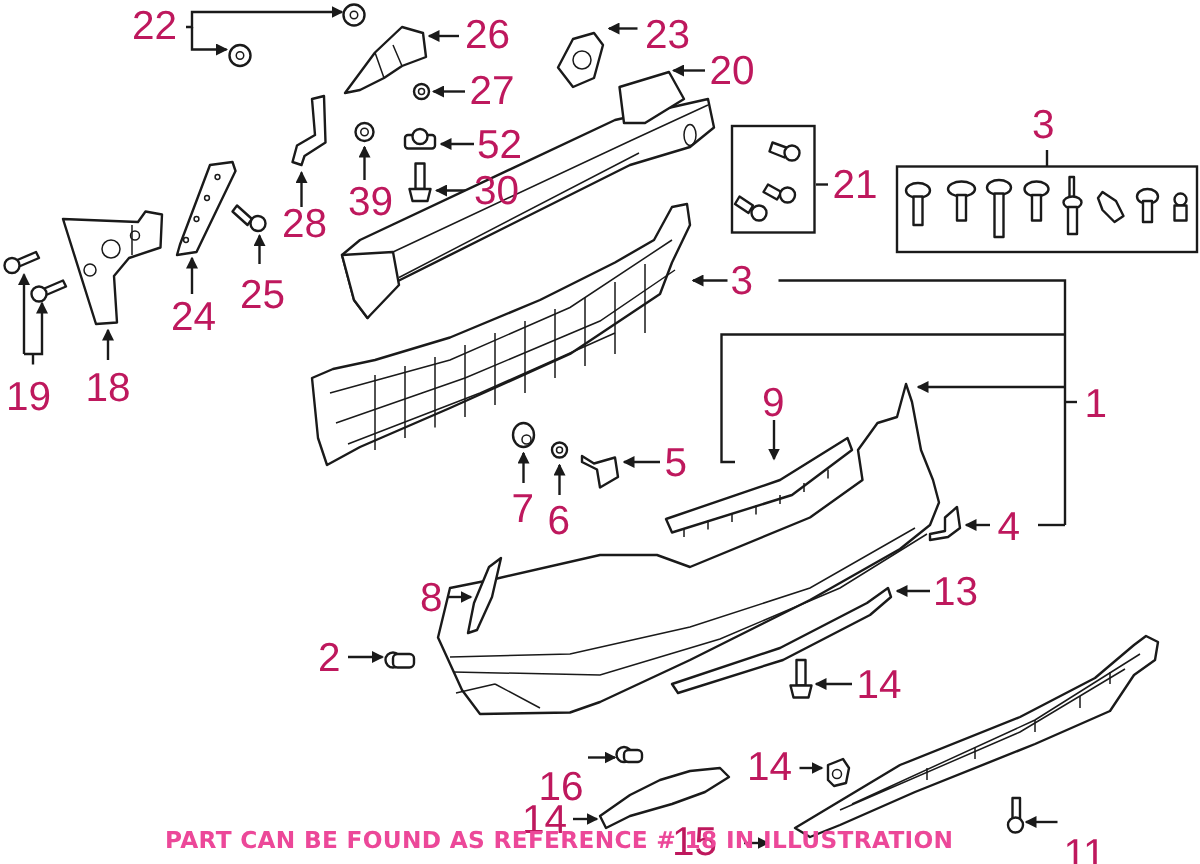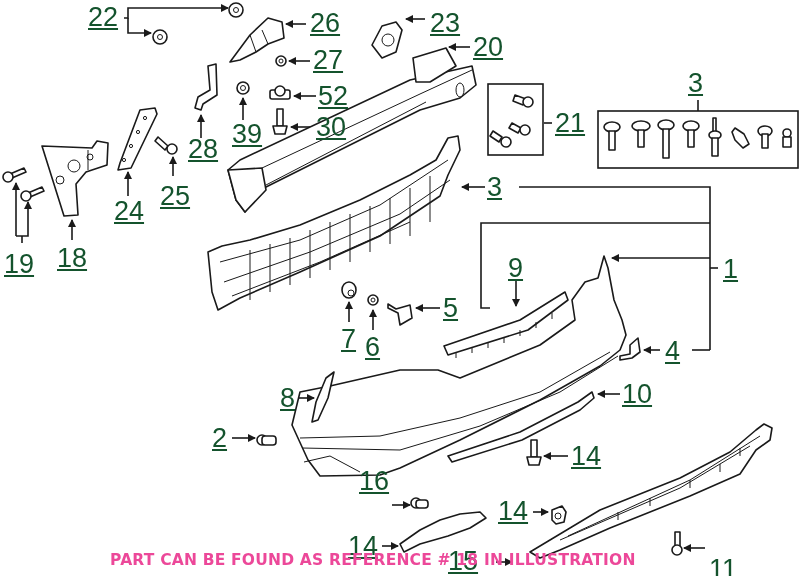--- a/index.html
+++ b/index.html
@@ -1,18 +1,18 @@
 <!DOCTYPE html>
 <html><head>
 <meta charset="utf-8">
 <style>
   html, body { margin: 0; padding: 0; background: #ffffff; }
   body { width: 800px; height: 576px; position: relative; overflow: hidden; font-family: "Liberation Sans", sans-serif; }
   #diagram { position: absolute; left: 0; top: 0; width: 800px; height: 576px; }
-  .lbl { position: absolute; font-family: "Liberation Sans", sans-serif; font-size: 27px; color: #14532d; line-height: 1; white-space: nowrap; text-decoration: underline; }
+  .lbl { position: absolute; font-family: "Liberation Sans", sans-serif; font-size: 27px; color: #be185d; line-height: 1; white-space: nowrap; }
   .note { position: absolute; left: 110px; top: 551px; font-family: "DejaVu Sans", sans-serif; font-weight: bold; font-size: 15.5px; color: #ec4899; letter-spacing: 0.2px; white-space: nowrap; }
   svg .p { fill: #fff; stroke: #1a1a1a; stroke-width: 1.6; stroke-linejoin: round; }
   svg .ln { fill: none; stroke: #1a1a1a; stroke-width: 1.6; }
   svg .thin { fill: none; stroke: #1a1a1a; stroke-width: 1; }
   svg .box { fill: none; stroke: #1a1a1a; stroke-width: 1.6; }
 </style>
 </head>
 <body>
 
 <svg id="diagram" viewBox="0 0 800 576" xmlns="http://www.w3.org/2000/svg">
@@ -262,22 +262,22 @@
 <div class="lbl" style="left:487px;top:174px">3</div>
 <div class="lbl" style="left:4px;top:251px">19</div>
 <div class="lbl" style="left:57px;top:245px">18</div>
 <div class="lbl" style="left:723px;top:256px">1</div>
 <div class="lbl" style="left:508px;top:255px">9</div>
 <div class="lbl" style="left:443px;top:295px">5</div>
 <div class="lbl" style="left:341px;top:326px">7</div>
 <div class="lbl" style="left:365px;top:334px">6</div>
 <div class="lbl" style="left:665px;top:338px">4</div>
 <div class="lbl" style="left:280px;top:385px">8</div>
-<div class="lbl" style="left:622px;top:381px">10</div>
+<div class="lbl" style="left:622px;top:381px">13</div>
 <div class="lbl" style="left:212px;top:425px">2</div>
 <div class="lbl" style="left:571px;top:443px">14</div>
-<div class="lbl" style="left:359px;top:468px">16</div>
+<div class="lbl" style="left:359px;top:511px">16</div>
 <div class="lbl" style="left:498px;top:498px">14</div>
 <div class="lbl" style="left:348px;top:533px">14</div>
 <div class="lbl" style="left:448px;top:548px">15</div>
 <div class="lbl" style="left:709px;top:556px">11</div>
 
 <div class="note">PART CAN BE FOUND AS REFERENCE # 18 IN ILLUSTRATION</div>
 
 </body></html>

